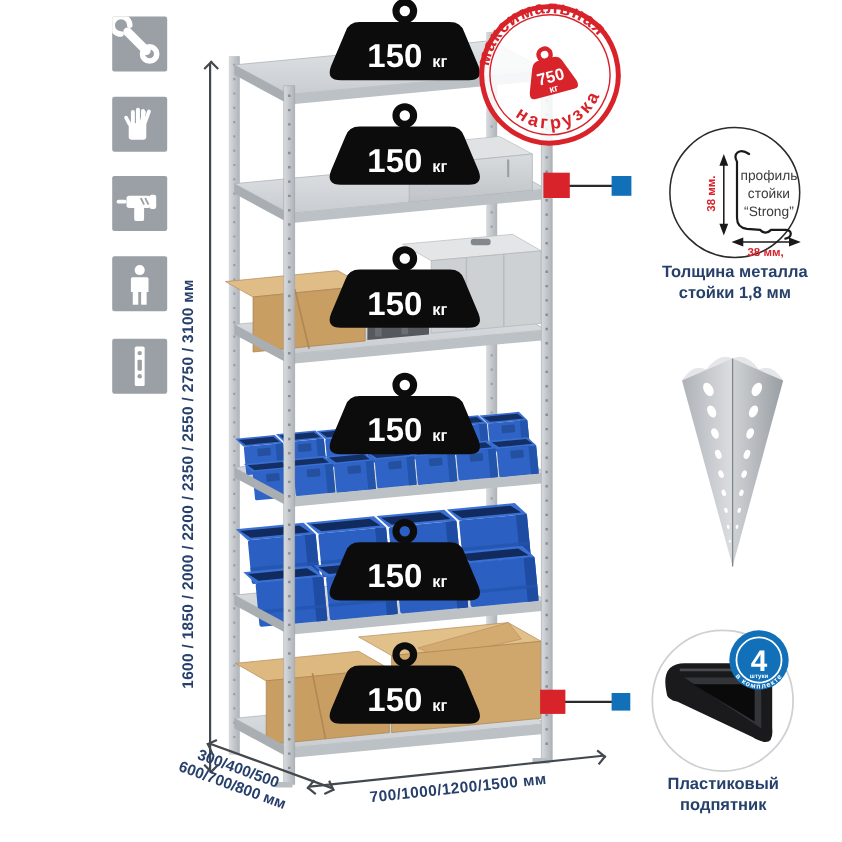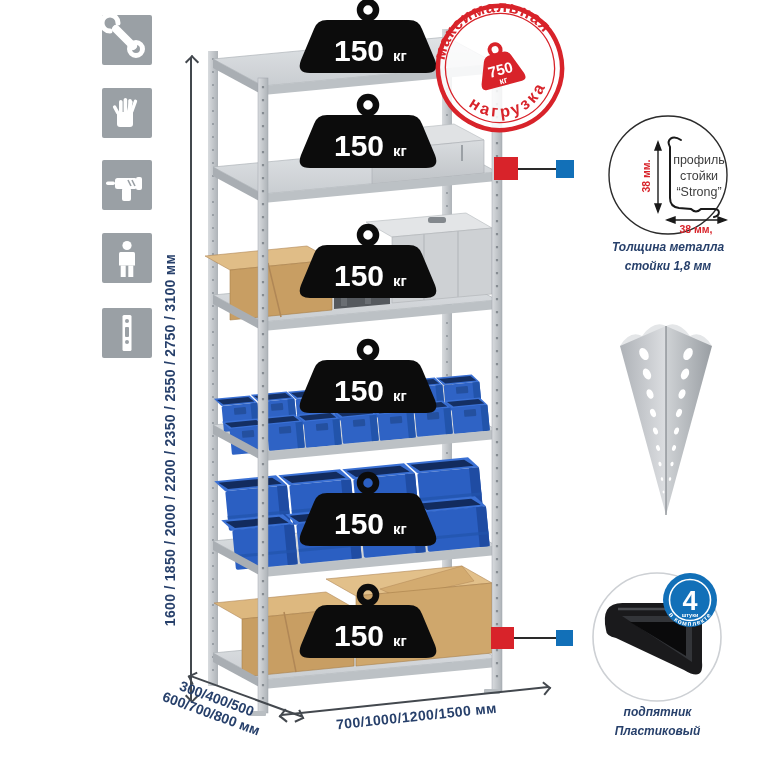--- a/index.html
+++ b/index.html
@@ -19,21 +19,21 @@
   .vdim::after{bottom:-1px;border-right:2px solid #43484e;border-bottom:2px solid #43484e;transform:rotate(45deg);}
   .navy{color:#27406b;font-weight:bold;}
   .vtext{position:absolute;left:170px;top:440px;transform:translate(-50%,-50%) rotate(-90deg);
          white-space:nowrap;font-size:14px;letter-spacing:.3px;}
   .depth-dim{position:absolute;left:125px;top:685px;width:180px;transform:rotate(20deg);}
   .depth-dim .dim-line{width:118px;margin-left:58px;}
   .depth-dim .t1,.depth-dim .t2{font-size:14px;text-align:center;line-height:16px;white-space:nowrap;}
   .depth-dim .t1{margin-top:3px;}
   .width-dim{position:absolute;left:282px;top:700px;width:268px;transform:rotate(-6deg);}
   .width-dim .t1{font-size:14px;text-align:center;margin-top:6px;letter-spacing:.4px;white-space:nowrap;}
-  .caption{position:absolute;text-align:center;font-size:12px;line-height:19px;color:#27406b;font-weight:bold;font-style:italic;}
+  .caption{position:absolute;text-align:center;font-size:15px;line-height:19px;color:#27406b;font-weight:bold;}
   .badge{position:absolute;left:283px;width:170px;height:82px;}
   .stamp{position:absolute;left:430px;top:-2px;width:140px;height:140px;transform:rotate(-15deg);}
   svg text{font-family:"Liberation Sans", sans-serif;}
 </style>
 </head>
 <body>
 
 <div class="stage">
 
   <div class="tool-icon" style="top:15px">
@@ -378,22 +378,22 @@
       <circle cx="100" cy="32" r="27" fill="#1270b8"></circle>
       <circle cx="100" cy="32" r="20.5" fill="none" stroke="#fff" stroke-width="1.6"></circle>
       <text x="100" y="42" text-anchor="middle" font-size="27" font-weight="bold" fill="#fff">4</text>
       <text x="100" y="48.5" text-anchor="middle" font-size="5.5" font-weight="bold" fill="#fff">штуки</text>
       <text font-size="6.5" font-weight="bold" fill="#fff" letter-spacing="1">
         <textPath href="#fArc" startOffset="50%" text-anchor="middle">в комплекте</textPath>
       </text>
     </g>
   </svg>
   <div class="caption" style="left:575px;top:703px;width:165px">
+    <div>Пластиковый</div>
     <div>подпятник</div>
-    <div>Пластиковый</div>
   </div>
 
   <div class="depth-dim">
     <div class="dim-line"></div>
     <div class="t1 navy">300/400/500</div>
     <div class="t2 navy">600/700/800 мм</div>
   </div>
   <div class="width-dim">
     <div class="dim-line"></div>
     <div class="t1 navy">700/1000/1200/1500 мм</div>

